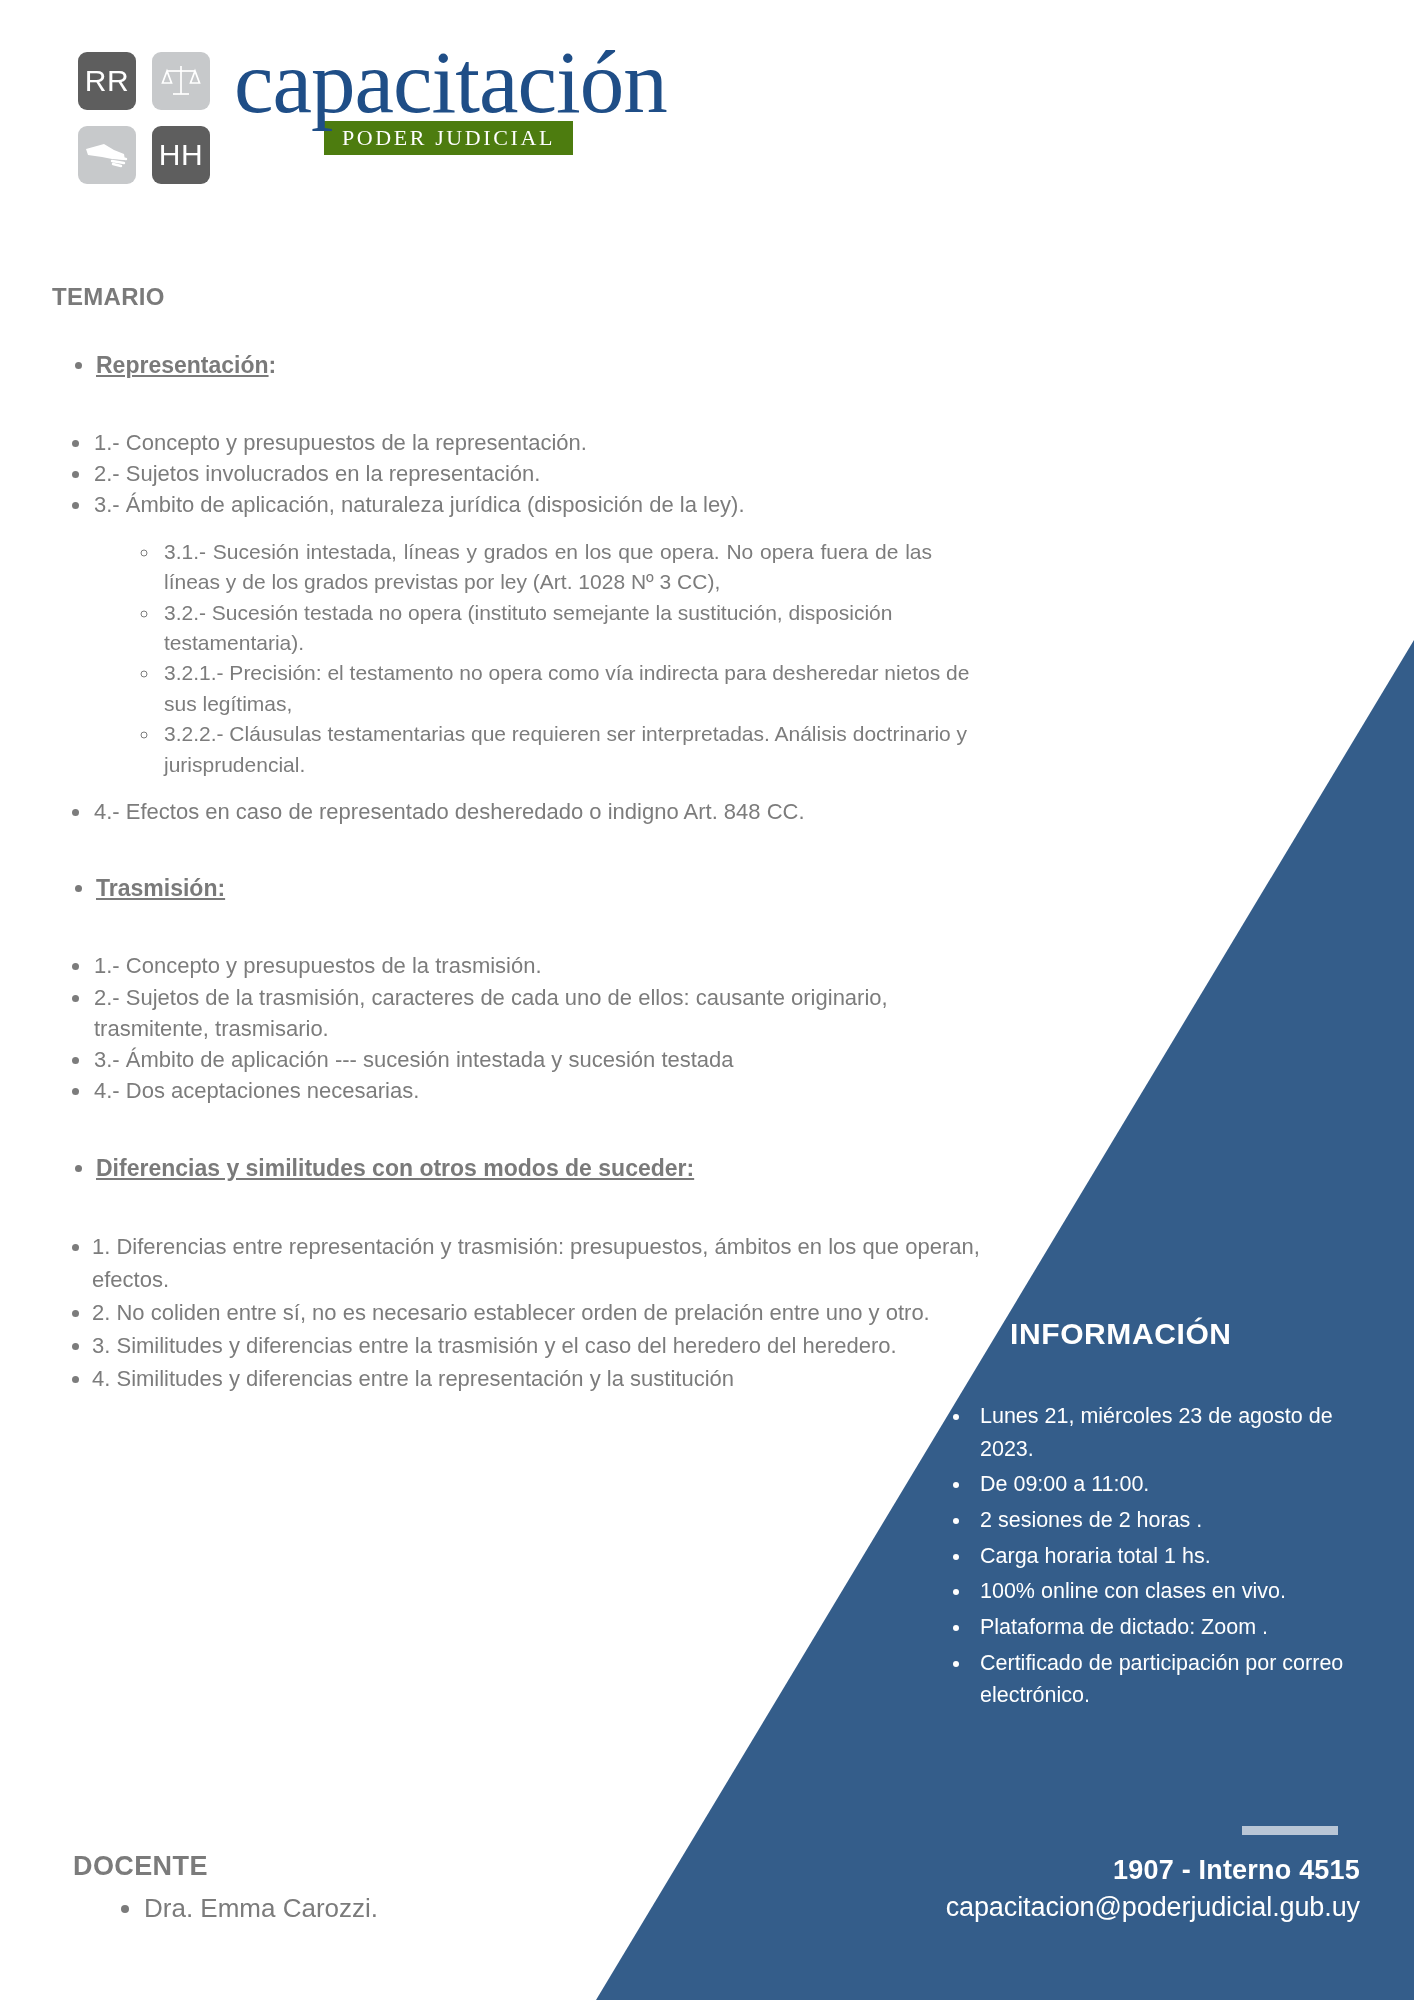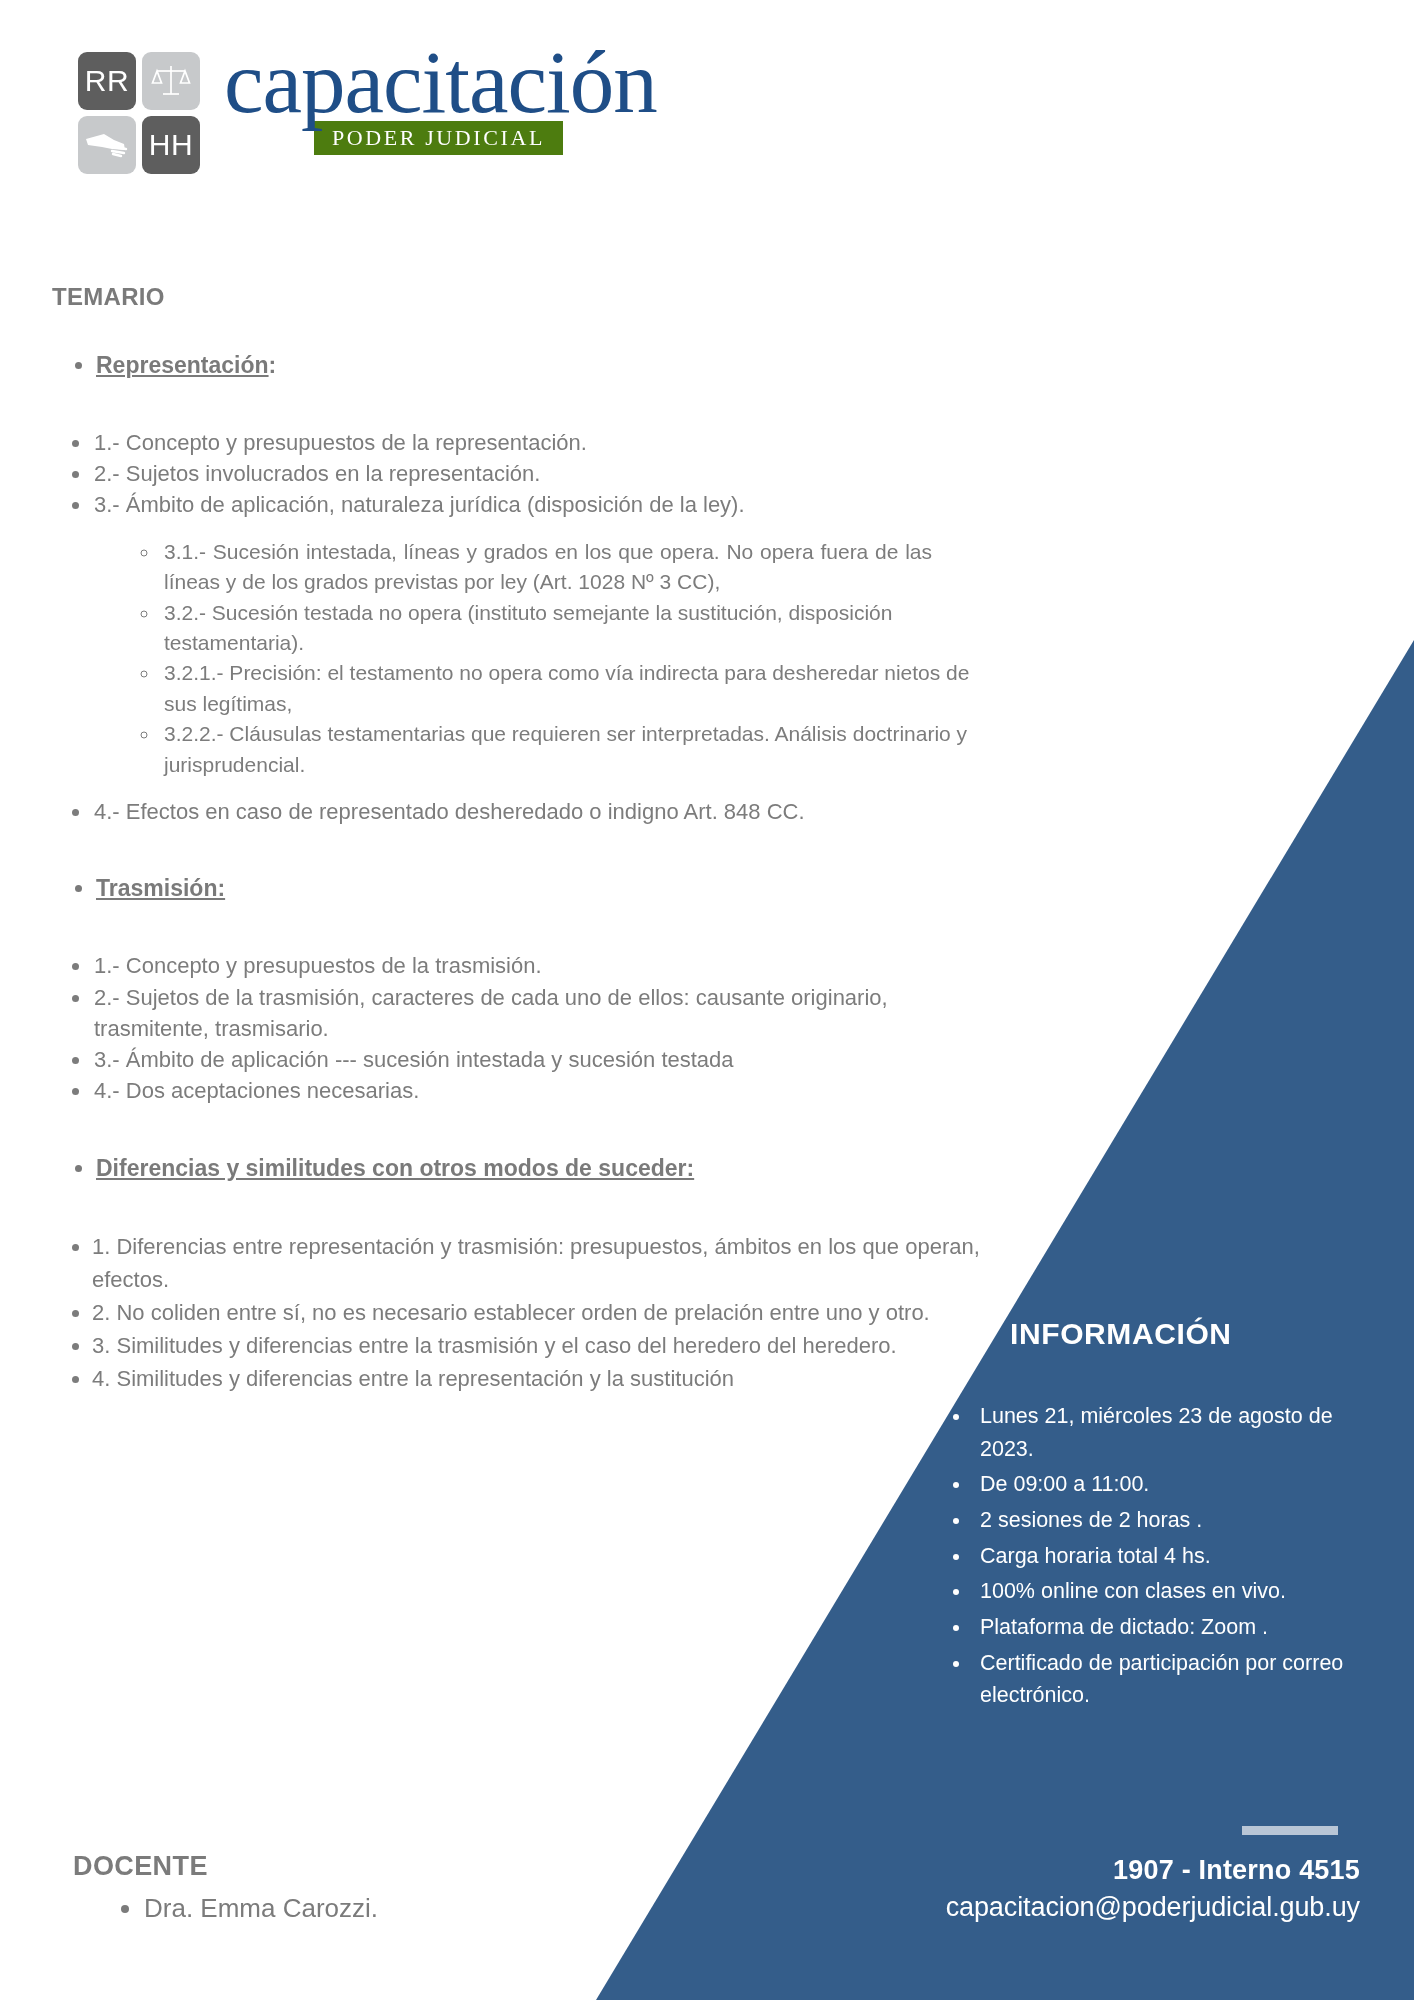--- a/index.html
+++ b/index.html
@@ -35,21 +35,21 @@
     left: 78px;
     top: 52px;
     z-index: 4;
     display: flex;
     align-items: flex-start;
   }
   .logo-grid {
     display: grid;
     grid-template-columns: 58px 58px;
     grid-template-rows: 58px 58px;
-    gap: 6px;
+    gap: 16px;
   }
   .logo-cell {
     border-radius: 9px;
     display: flex;
     align-items: center;
     justify-content: center;
     color: #ffffff;
     font-family: "Liberation Sans", sans-serif;
     font-weight: 400;
     font-size: 30px;
@@ -348,21 +348,21 @@
   <div class="docente-head">DOCENTE</div>
   <ul class="docente-list">
     <li>Dra. Emma Carozzi.</li>
   </ul>
 
   <div class="info-title">INFORMACIÓN</div>
   <ul class="info-list">
     <li>Lunes 21, miércoles 23 de agosto  de   2023.</li>
     <li>De 09:00 a 11:00.</li>
     <li>2 sesiones de 2 horas .</li>
-    <li>Carga horaria total 4 hs.</li>
+    <li>Carga horaria total 1 hs.</li>
     <li>100% online con clases en vivo.</li>
     <li>Plataforma de dictado: Zoom .</li>
     <li>Certificado de participación por correo electrónico.</li>
   </ul>
 
   <div class="rule"></div>
 
   <div class="contact">
     <div class="phone">1907 - Interno 4515</div>
     <div class="mail">capacitacion@poderjudicial.gub.uy</div>

